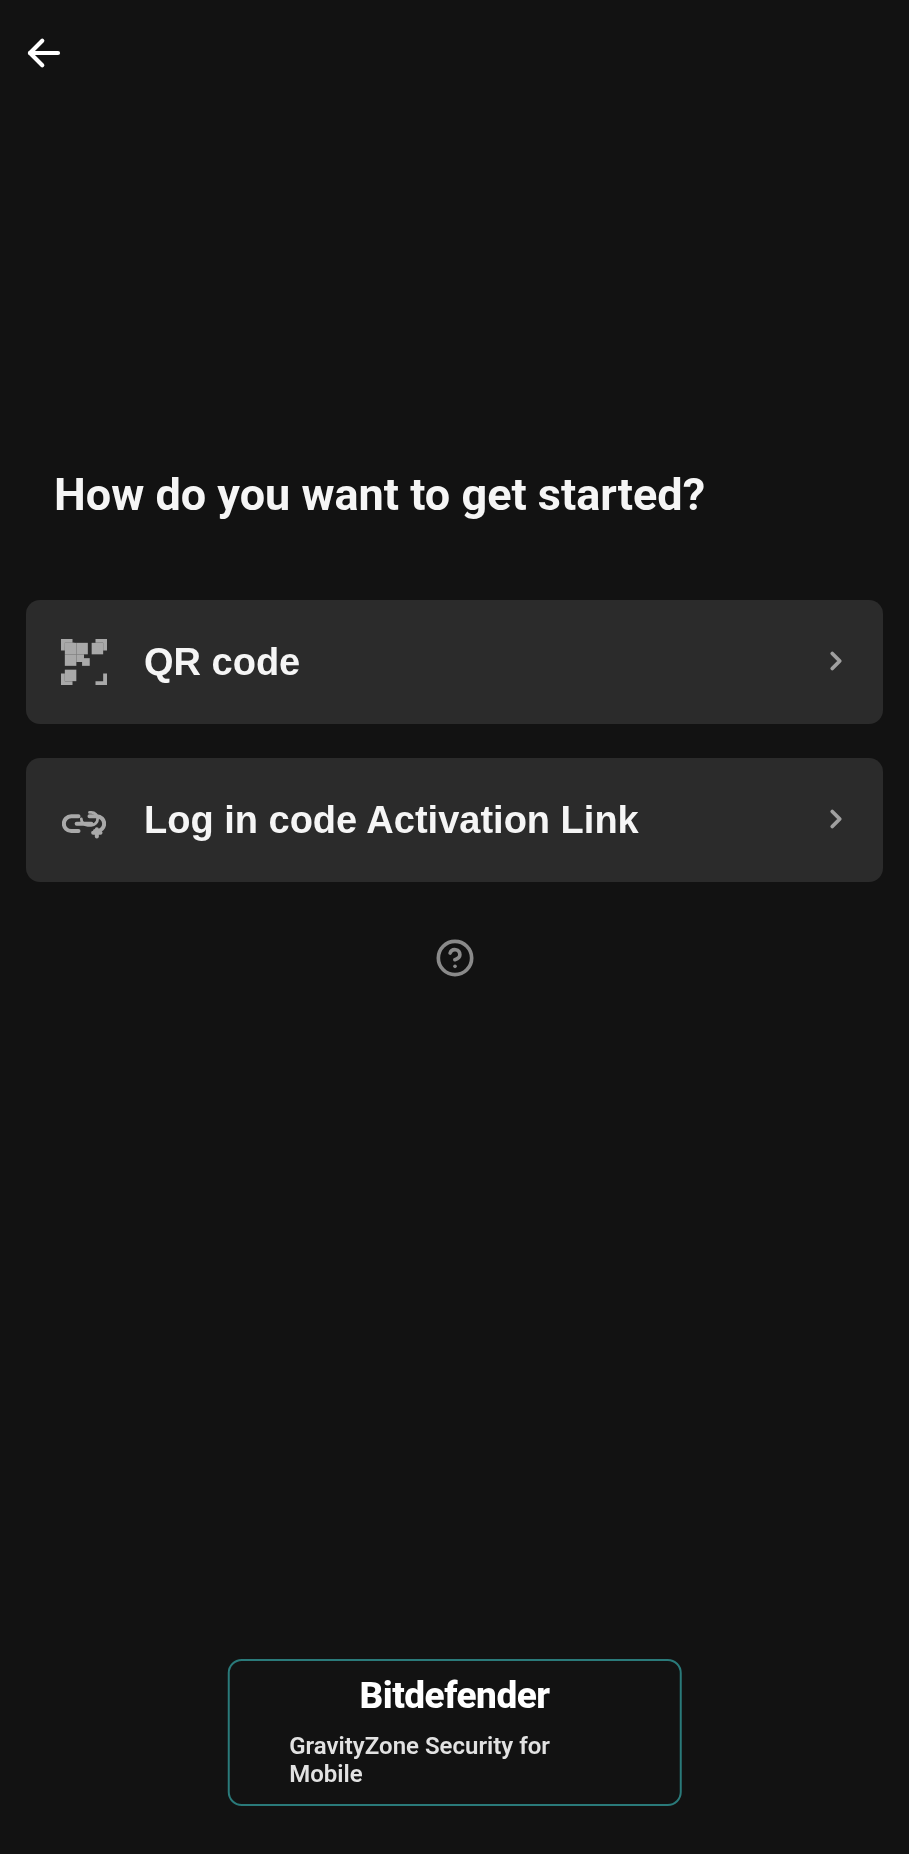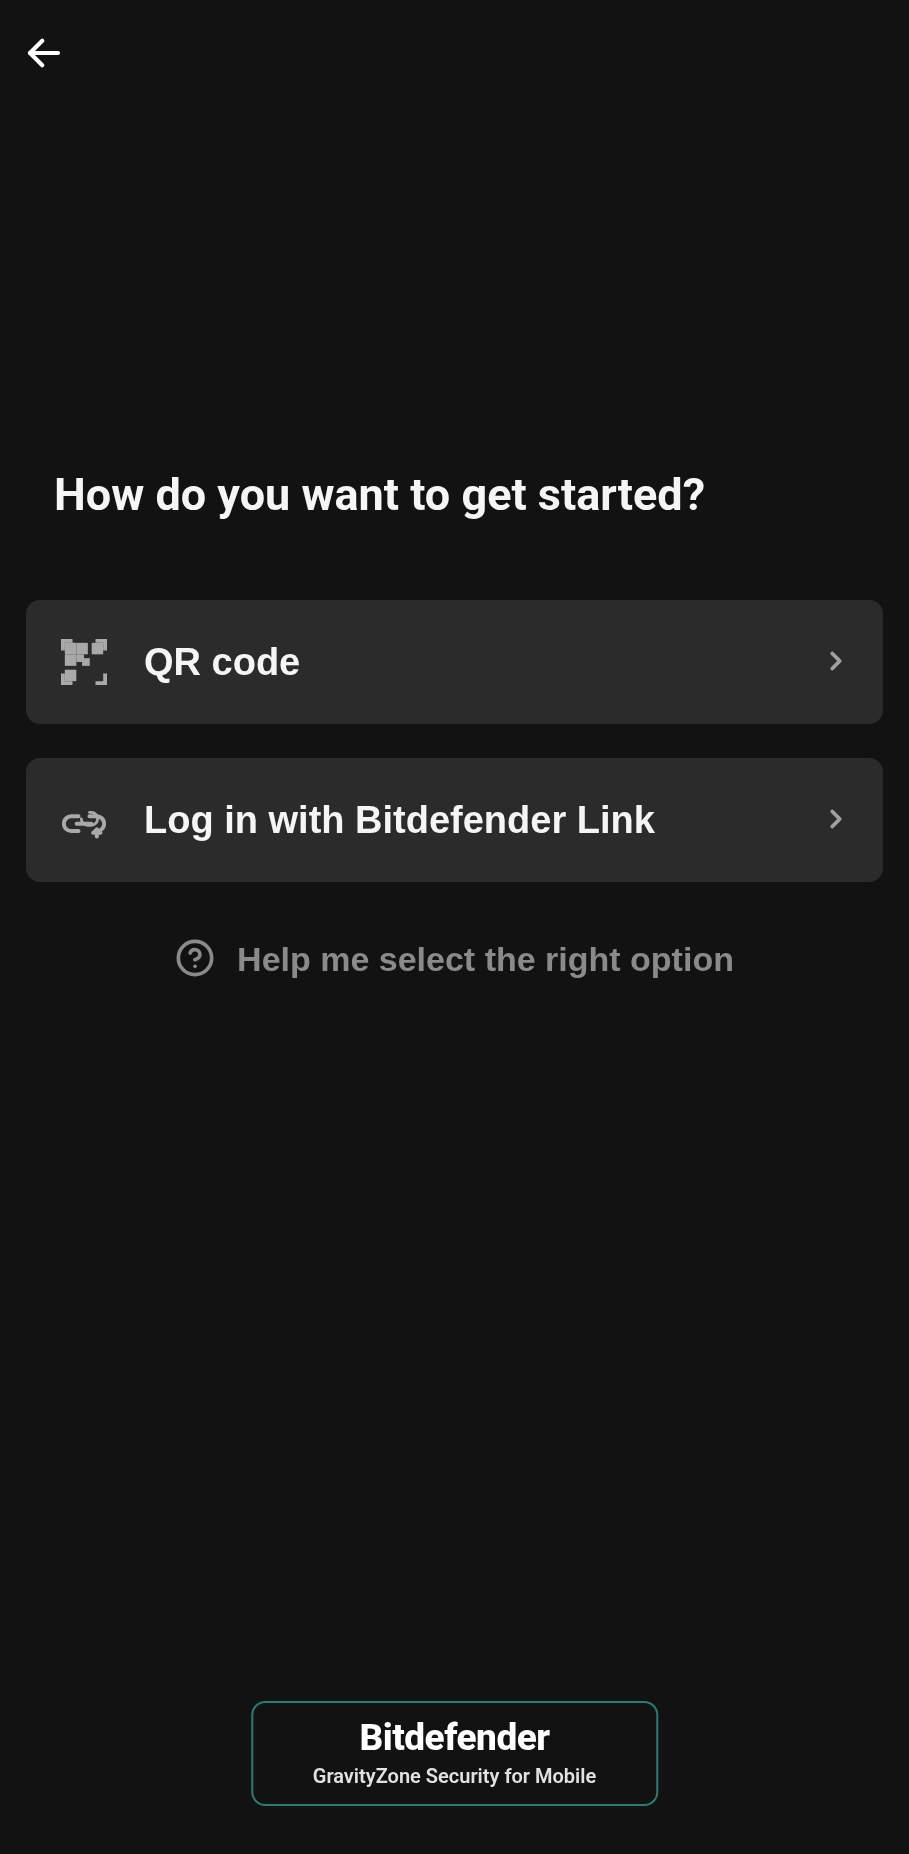--- a/index.html
+++ b/index.html
@@ -105,24 +105,24 @@
       justify-content: center;
     }
     .brand-name {
       font-size: 37px;
       font-weight: 800;
       color: #ffffff;
       letter-spacing: -0.5px;
       line-height: 1;
     }
     .brand-sub {
-      font-size: 20px;
+      font-size: 24px;
       font-weight: 600;
       color: #e2e2e2;
-      margin-top: 8px;
+      margin-top: 18px;
     }
     .ms-logo {
       display: grid;
       grid-template-columns: 24px 24px;
       grid-template-rows: 24px 24px;
       gap: 3px;
     }
     .ms-logo div {
       width: 24px;
       height: 24px;
@@ -179,38 +179,37 @@
     <span class="option-icon">
       <svg width="44" height="44" viewBox="0 0 24 24" fill="none" stroke="#a9a9a9" stroke-width="2.2" stroke-linecap="round" stroke-linejoin="round">
         <path d="M10 13a5 5 0 0 0 7.07 0l2-2a5 5 0 0 0-7.07-7.07l-1 1" transform="rotate(45 12 12) scale(0.7) translate(5 5)"></path>
         <path d="M9 10H5a4 4 0 0 0 0 8h4"></path>
         <path d="M15 10h4a4 4 0 0 1 0 8h-1"></path>
         <line x1="8" y1="14" x2="16" y2="14"></line>
         <line x1="19" y1="17" x2="19" y2="21"></line>
         <line x1="17" y1="19" x2="21" y2="19"></line>
       </svg>
     </span>
-    <span class="option-label">Log in with Bitdefender Link</span>
+    <span class="option-label">Log in code Activation Link</span>
     <span class="chevron">
       <svg width="30" height="30" viewBox="0 0 24 24" fill="none" stroke="#a0a0a0" stroke-width="3" stroke-linecap="round" stroke-linejoin="round">
         <polyline points="9 18 15 12 9 6"></polyline>
       </svg>
     </span>
   </button>
 
 
 </div>
 
 <button class="help-link">
   <span>
     <svg width="40" height="40" viewBox="0 0 24 24" fill="none" stroke="#8a8a8a" stroke-width="2.2" stroke-linecap="round" stroke-linejoin="round">
       <circle cx="12" cy="12" r="10"></circle>
       <path d="M9.09 9a3 3 0 0 1 5.83 1c0 2-3 3-3 3"></path>
       <line x1="12" y1="17" x2="12.01" y2="17"></line>
     </svg>
   </span>
-  <span class="help-label">Help me select the right option</span>
 </button>
 
 <div class="footer-badge">
   <div class="brand-name">Bitdefender</div>
   <div class="brand-sub">GravityZone Security for Mobile</div>
 </div>
 
 </body></html>

